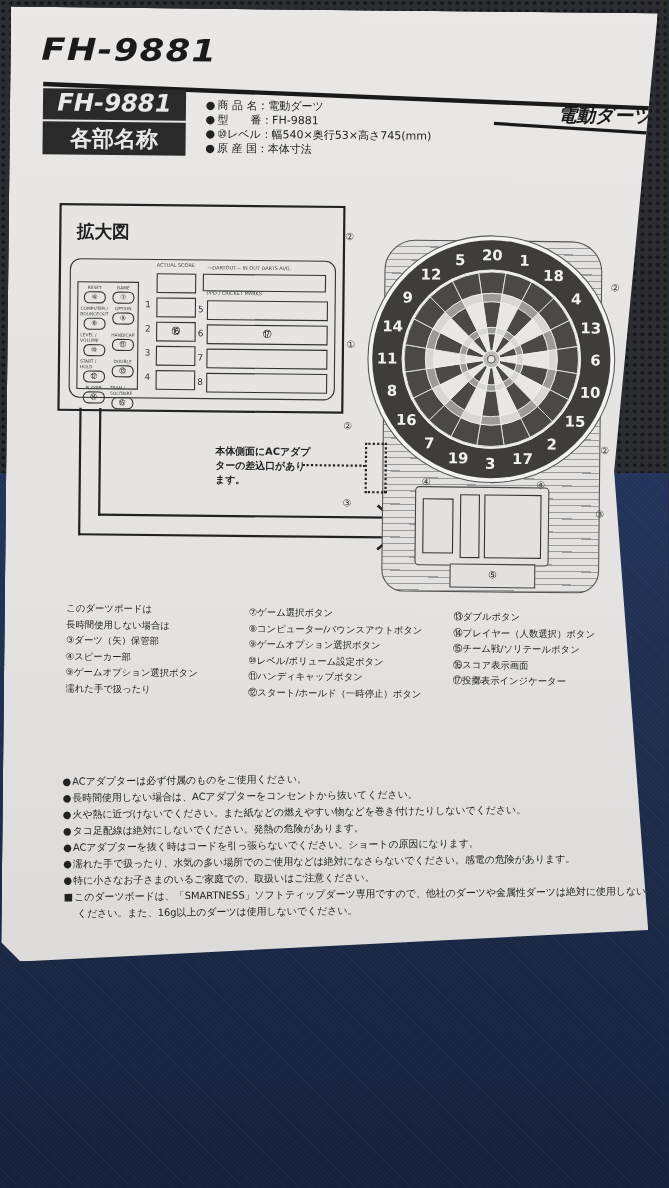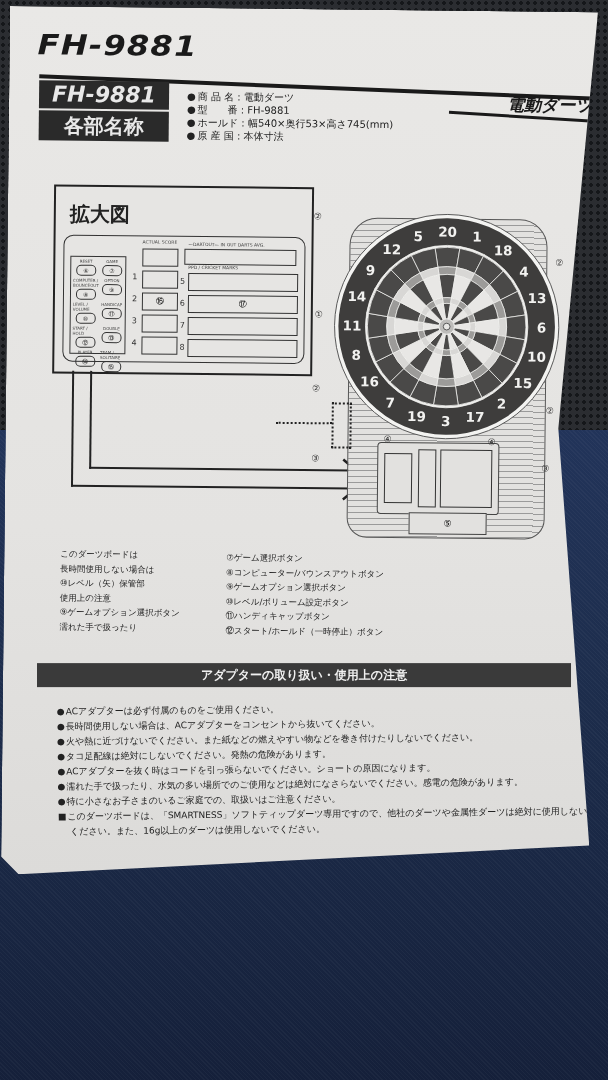--- a/index.html
+++ b/index.html
@@ -47,21 +47,21 @@
   .specs .spec-row::before { content:"●"; margin-right:2px; }
   .product-type {
     left:498px; top:82px; font-size:17px; font-weight:bold; font-style:italic; color:#1a1a1a;
   }
   .rule-right { left:440px; top:104px; width:150px; height:3px; background:#1a1a1a; transform:rotate(3deg); }
 
   
   .zoom-box {
     left:46px; top:178px; width:256px; height:185px; border:2px solid #222; background:#e6e5e3;
   }
-  .zoom-title { left:14px; top:14px; font-size:20px; font-weight:bold; color:#222; }
+  .zoom-title { left:14px; top:14px; font-size:16px; font-weight:bold; color:#222; }
   .panel {
     left:8px; top:48px; width:240px; height:125px; border:1.5px solid #333; border-radius:10px;
   }
   .btn-grid {
     left:6px; top:20px; width:56px; height:98px; border:1.5px solid #333;
     display:grid; grid-template-columns:1fr 1fr; gap:2px 2px; padding:2px; box-sizing:border-box;
   }
   .mini-btn { display:flex; flex-direction:column; align-items:center; font-size:4px; color:#444; }
   .mini-btn .circ {
     width:18px; height:9px; border:1px solid #333; border-radius:5px; font-size:6px; line-height:9px;
@@ -119,21 +119,21 @@
 <div class="paper">
 
   <div class="abs model-top">FH-9881</div>
   <div class="abs rule-top"></div>
   <div class="abs badge-model">FH-9881</div>
   <div class="abs badge-parts">各部名称</div>
 
   <div class="abs specs">
     <div class="spec-row"><span>商 品 名</span> : <span>電動ダーツ</span></div>
     <div class="spec-row"><span>型　　番</span> : <span>FH-9881</span></div>
-    <div class="spec-row"><span>ホールド</span> : <span>幅540×奥行53×高さ745(mm)</span></div>
+    <div class="spec-row"><span>⑩レベル</span> : <span>幅540×奥行53×高さ745(mm)</span></div>
     <div class="spec-row"><span>原 産 国</span> : <span>本体寸法</span></div>
   </div>
 
   <div class="abs product-type">電動ダーツ</div>
   <div class="abs rule-right"></div>
 
   <div class="abs zoom-box">
     <div class="abs zoom-title">拡大図</div>
     <div class="abs panel">
       <div class="abs btn-grid">
@@ -379,41 +379,48 @@
   <div class="abs annot" style="left:306px;top:202px;">②</div>
   <div class="abs annot" style="left:548px;top:246px;">②</div>
   <div class="abs annot" style="left:308px;top:300px;">①</div>
   <div class="abs annot" style="left:306px;top:374px;">②</div>
   <div class="abs annot" style="left:540px;top:394px;">②</div>
   <div class="abs annot" style="left:306px;top:444px;">③</div>
   <div class="abs annot" style="left:536px;top:452px;">③</div>
   <div class="abs annot" style="left:378px;top:424px;">④</div>
   <div class="abs annot" style="left:482px;top:426px;">④</div>
 
+  <div class="abs adapter-note">本体側面にACアダプターの差込口があります。</div>
   <div class="abs dotline"></div>
   <div class="abs dotbox"></div>
 
   <div class="abs parts-list col1">
     <div>このダーツボードは</div>
     <div>長時間使用しない場合は</div>
-    <div>⑩レベル（矢）保管部</div>
-    <div>使用上の注意</div>
+    <div>③ダーツ（矢）保管部</div>
+    <div>④スピーカー部</div>
     <div>⑨ゲームオプション選択ボタン</div>
     <div>濡れた手で扱ったり</div>
   </div>
   <div class="abs parts-list col2">
     <div>⑦ゲーム選択ボタン</div>
     <div>⑧コンピューター/バウンスアウトボタン</div>
     <div>⑨ゲームオプション選択ボタン</div>
     <div>⑩レベル/ボリューム設定ボタン</div>
     <div>⑪ハンディキャップボタン</div>
     <div>⑫スタート/ホールド（一時停止）ボタン</div>
   </div>
-
-  <div class="abs caution-bar">アダプターの取り扱い・使用上の注意</div>
+  <div class="abs parts-list col3">
+    <div>⑬ダブルボタン</div>
+    <div>⑭プレイヤー（人数選択）ボタン</div>
+    <div>⑮チーム戦/ソリテールボタン</div>
+    <div>⑯スコア表示画面</div>
+    <div>⑰投擲表示インジケーター</div>
+  </div>
+
   <div class="abs caution-list">
     <div class="item">ACアダプターは必ず付属のものをご使用ください。</div>
     <div class="item">長時間使用しない場合は、ACアダプターをコンセントから抜いてください。</div>
     <div class="item">火や熱に近づけないでください。また紙などの燃えやすい物などを巻き付けたりしないでください。</div>
     <div class="item">タコ足配線は絶対にしないでください。発熱の危険があります。</div>
     <div class="item">ACアダプターを抜く時はコードを引っ張らないでください。ショートの原因になります。</div>
     <div class="item">濡れた手で扱ったり、水気の多い場所でのご使用などは絶対になさらないでください。感電の危険があります。</div>
     <div class="item">特に小さなお子さまのいるご家庭での、取扱いはご注意ください。</div>
     <div class="item square">このダーツボードは、「SMARTNESS」ソフトティップダーツ専用ですので、他社のダーツや金属性ダーツは絶対に使用しないで</div>
     <div class="cont">ください。また、16g以上のダーツは使用しないでください。</div>

